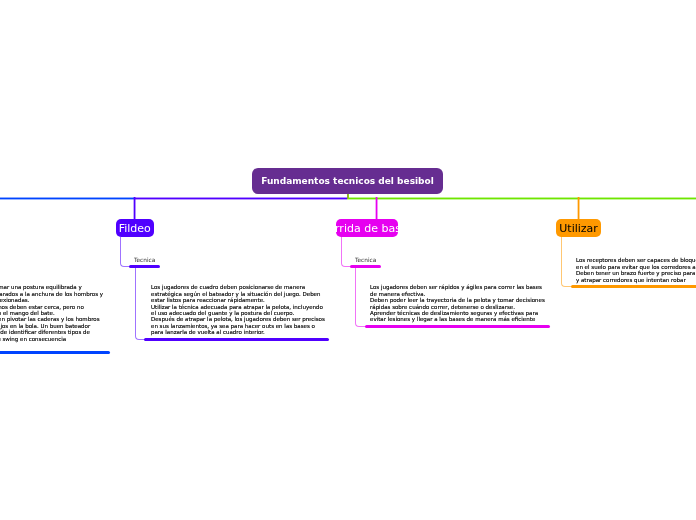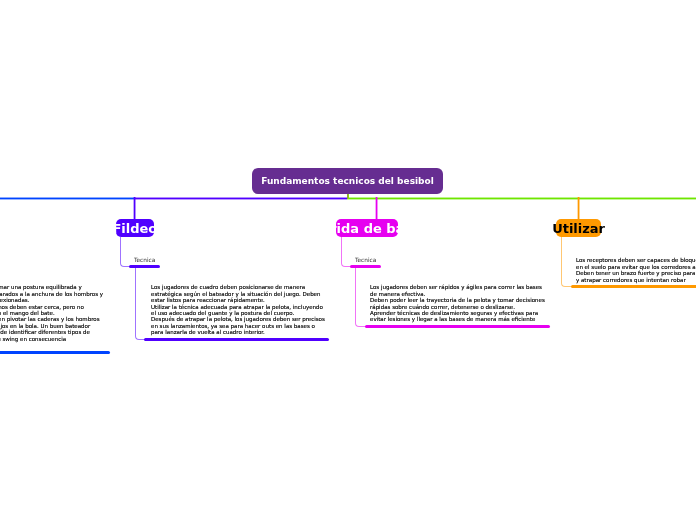--- a/index.html
+++ b/index.html
@@ -8,21 +8,21 @@
     -webkit-font-smoothing:antialiased;}
   .canvas{position:relative;width:696px;height:520px;transform:translateZ(0);}
 
   .root-node{position:absolute;left:252px;top:168px;width:191px;height:26px;
     background:#662D91;border-radius:6px;display:flex;align-items:center;justify-content:center;}
   .root-label{color:#ffffff;font-weight:bold;font-size:9px;white-space:nowrap;}
 
   .trunk{position:absolute;height:3px;}
 
   .node{position:absolute;height:17.6px;border-radius:5px;display:flex;align-items:center;justify-content:center;}
-  .node-label{font-weight:bold;font-size:13px;white-space:nowrap;position:relative;top:0.7px;}
+  .node-label{font-weight:normal;font-size:11px;white-space:nowrap;position:relative;top:0.7px;}
 
   .vline{position:absolute;width:3px;}
   .elbow{position:absolute;border-left-width:1.3px;border-bottom-width:1.3px;border-style:solid;border-top:0;border-right:0;border-bottom-left-radius:4px;}
   .sublabel{position:absolute;font-size:5.8px;color:#2e2e2e;white-space:nowrap;line-height:6px;}
   .bar{position:absolute;height:3.2px;border-radius:1.6px;}
   .para{position:absolute;font-size:5.5px;line-height:6.4px;color:#2b2b2b;text-shadow:0 0 0.28px #2b2b2b;}
 </style>
 </head>
 <body>
 

